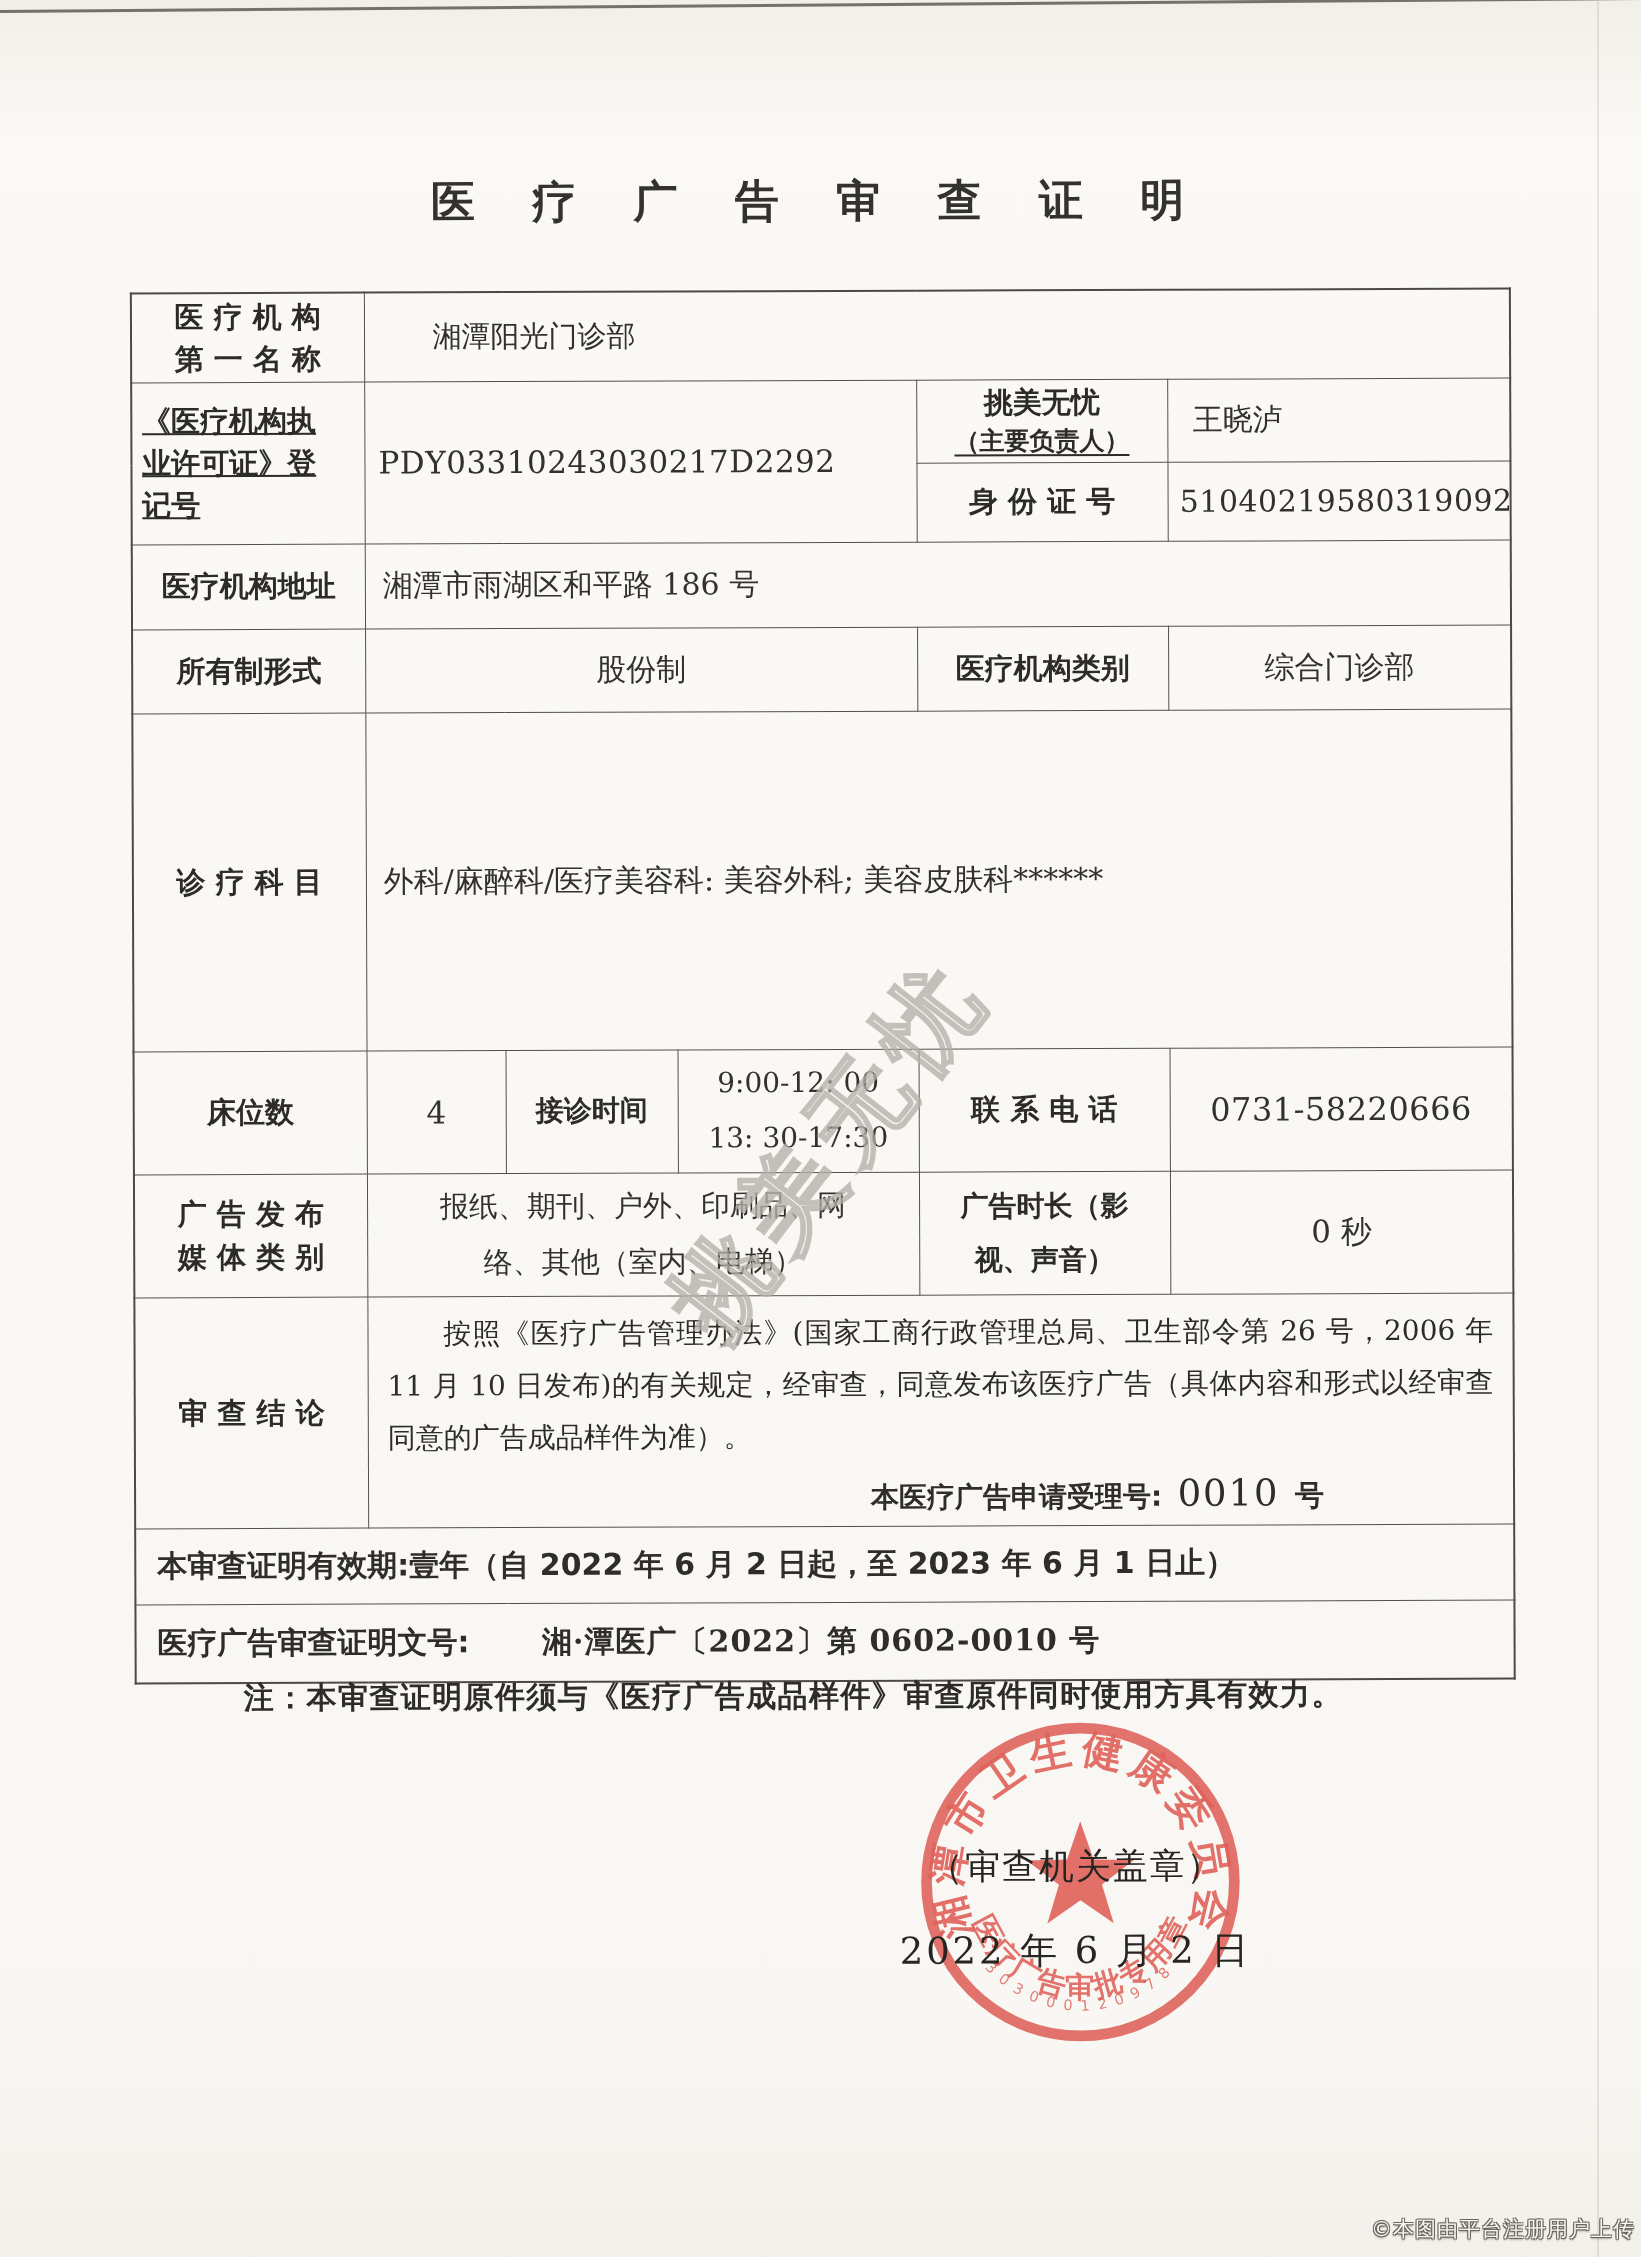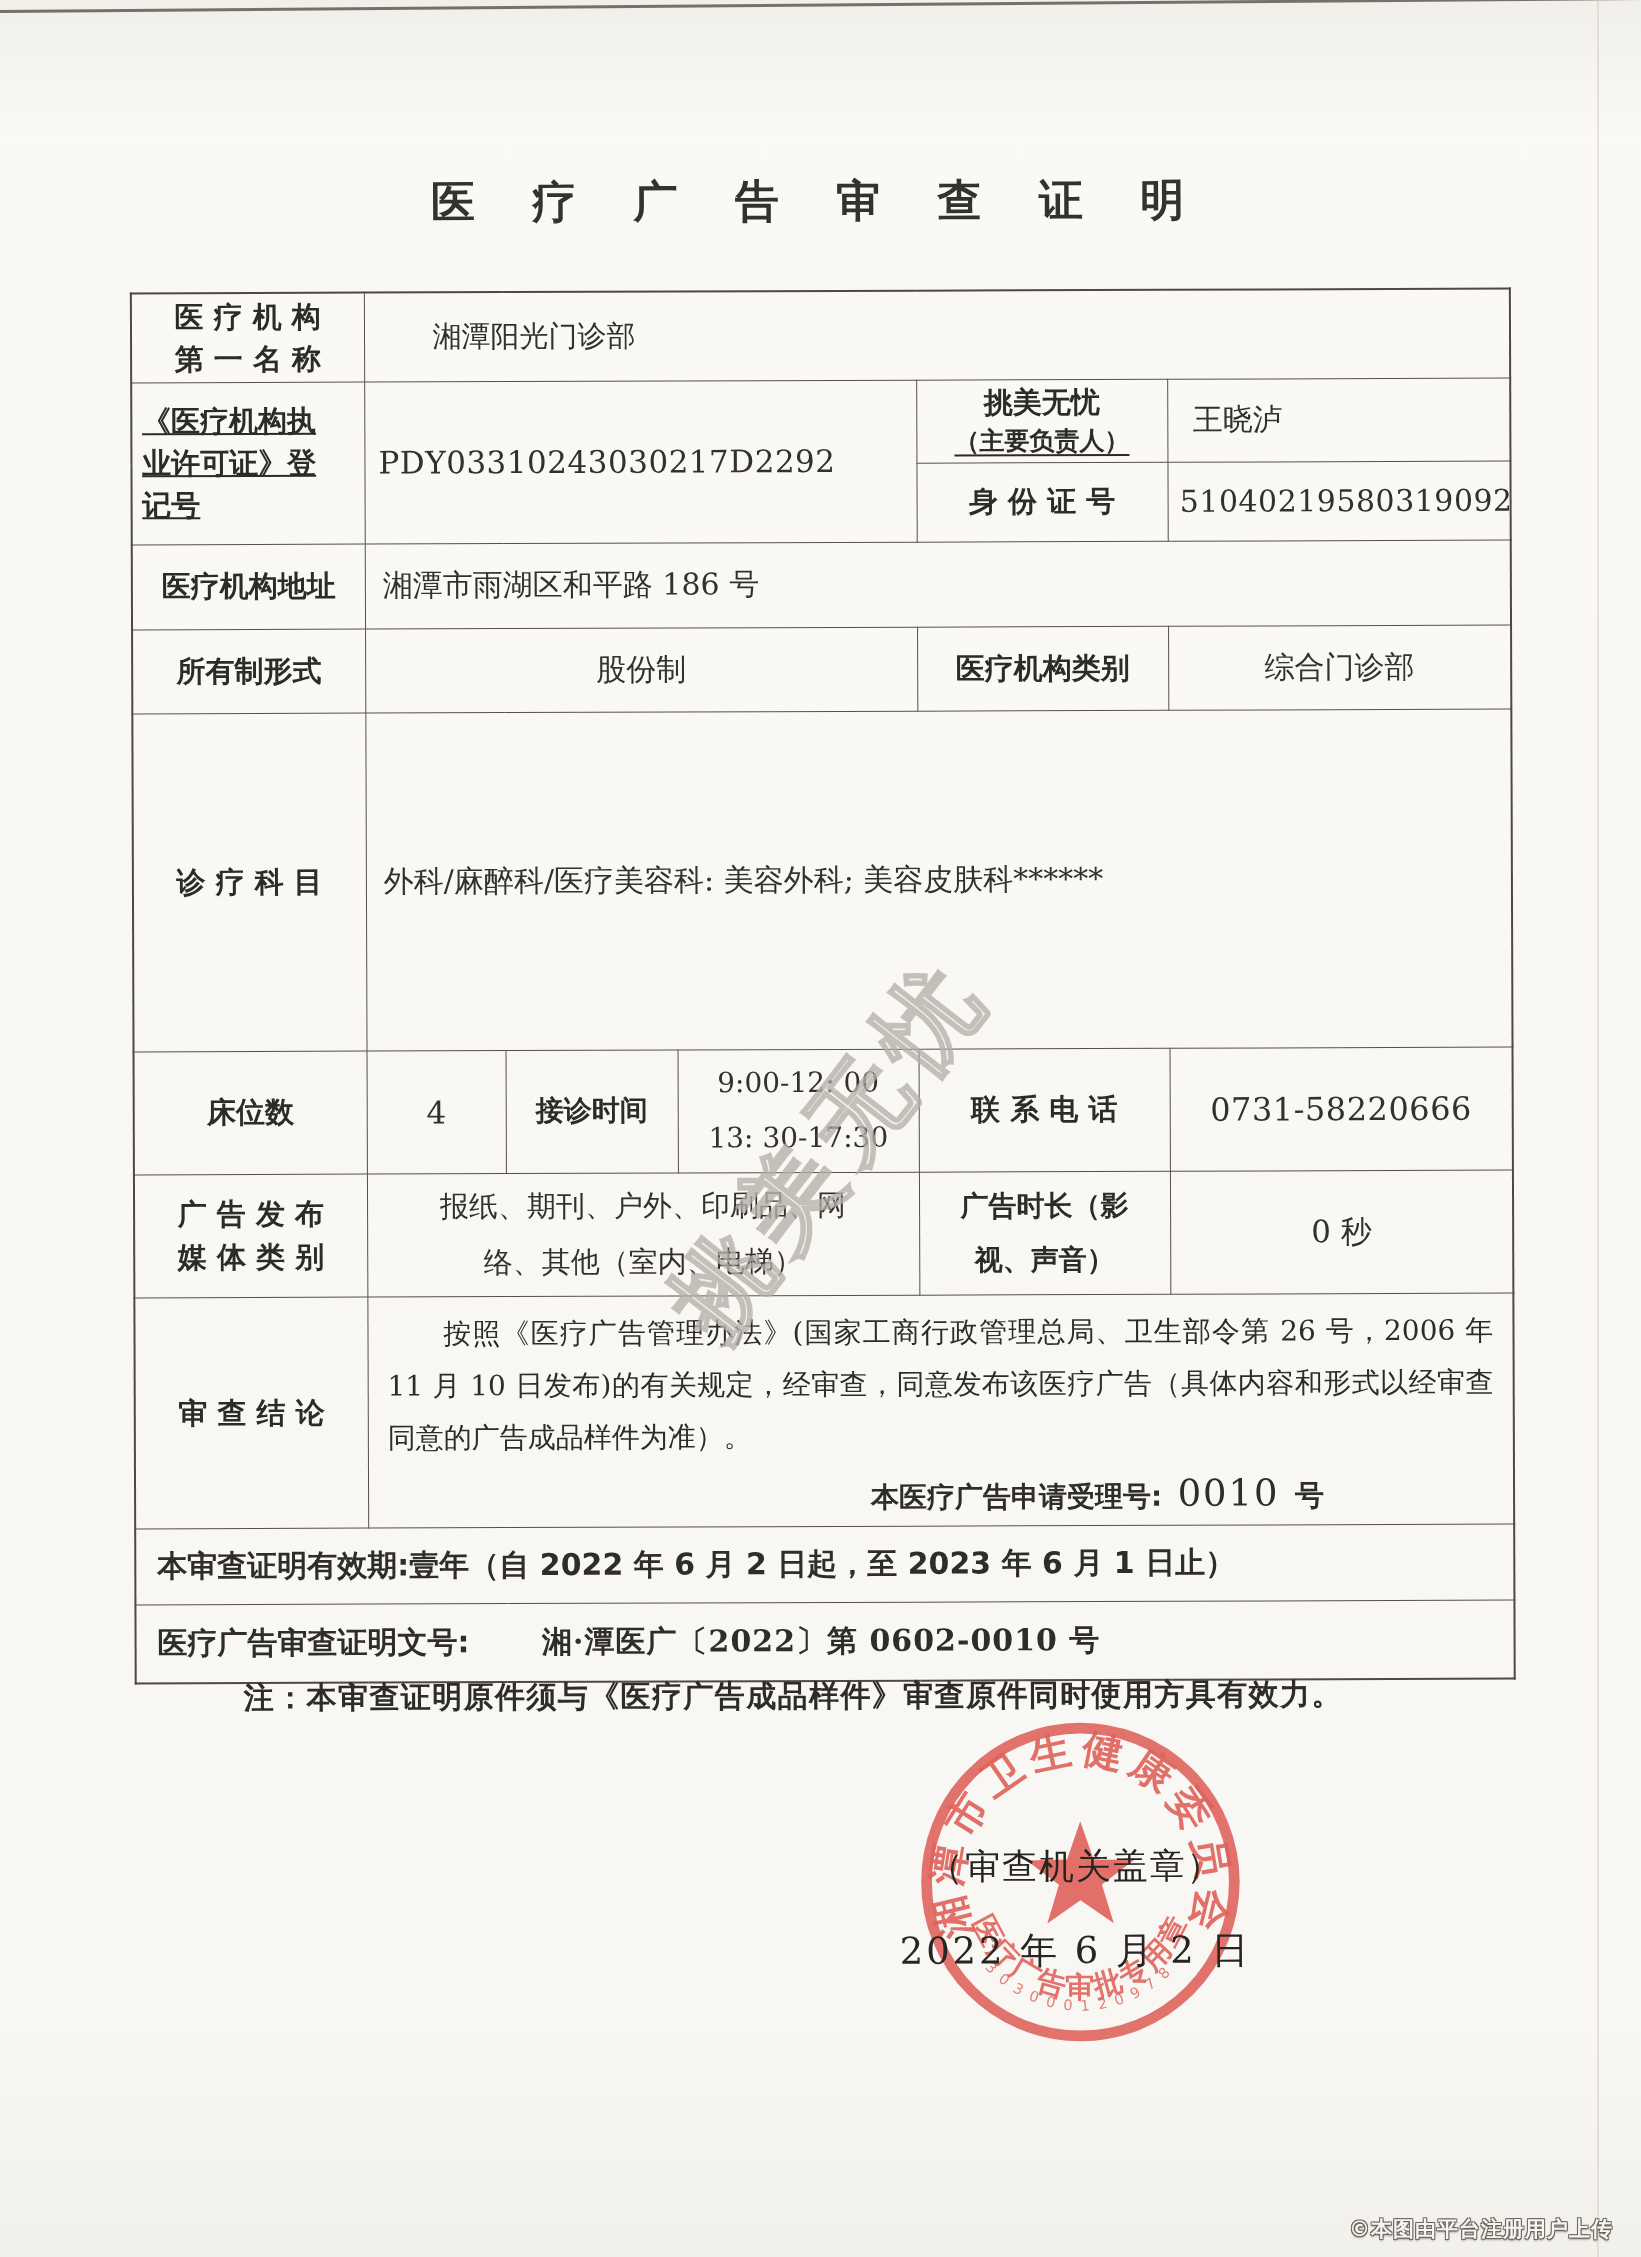--- a/index.html
+++ b/index.html
@@ -52,22 +52,22 @@
   .watermark-box{position:absolute;left:597px;top:927px;width:463px;height:444px;display:flex;
     align-items:center;justify-content:center;z-index:2;pointer-events:none;}
   .watermark-box span{transform:rotate(-52deg);white-space:nowrap;font-size:98px;letter-spacing:13.5px;
     font-weight:bold;color:rgba(208,205,198,.16);-webkit-text-stroke:2.4px rgba(178,175,167,.75);}
 
   .seal{position:absolute;left:909px;top:1715px;width:336px;height:336px;z-index:3;opacity:.92;}
   .stamp-caption{position:absolute;left:913px;top:1844px;width:319px;text-align:center;
     font-size:35px;letter-spacing:1.9px;color:#272522;z-index:5;}
   .issue-date{position:absolute;left:896px;top:1927px;font-size:37px;letter-spacing:2.9px;color:#272522;z-index:5;}
 
-  .credit{position:absolute;right:28px;top:2215px;font-family:"DejaVu Sans","Liberation Sans",sans-serif;
-    font-size:21px;font-weight:bold;letter-spacing:1px;color:#f7f6f3;z-index:6;
+  .credit{position:absolute;right:6px;top:2215px;font-family:"DejaVu Sans","Liberation Sans",sans-serif;
+    font-size:21px;font-weight:normal;letter-spacing:1px;color:#f7f6f3;z-index:6;
     text-shadow:-1px -1px 0 #6b675f,1px -1px 0 #6b675f,-1px 1px 0 #6b675f,1px 1px 0 #6b675f,0 1.9px 1.9px rgba(60,56,50,.5);}
 </style>
 </head>
 <body>
 
 <div class="scan-top-line"></div>
 <div class="scan-fold-line"></div>
 
 <div class="content">
 

